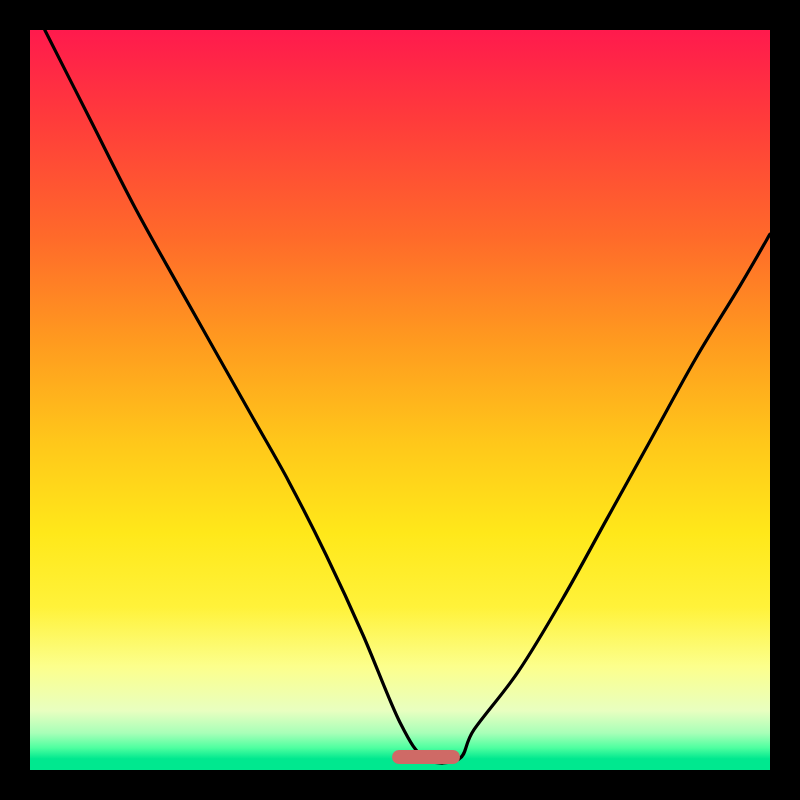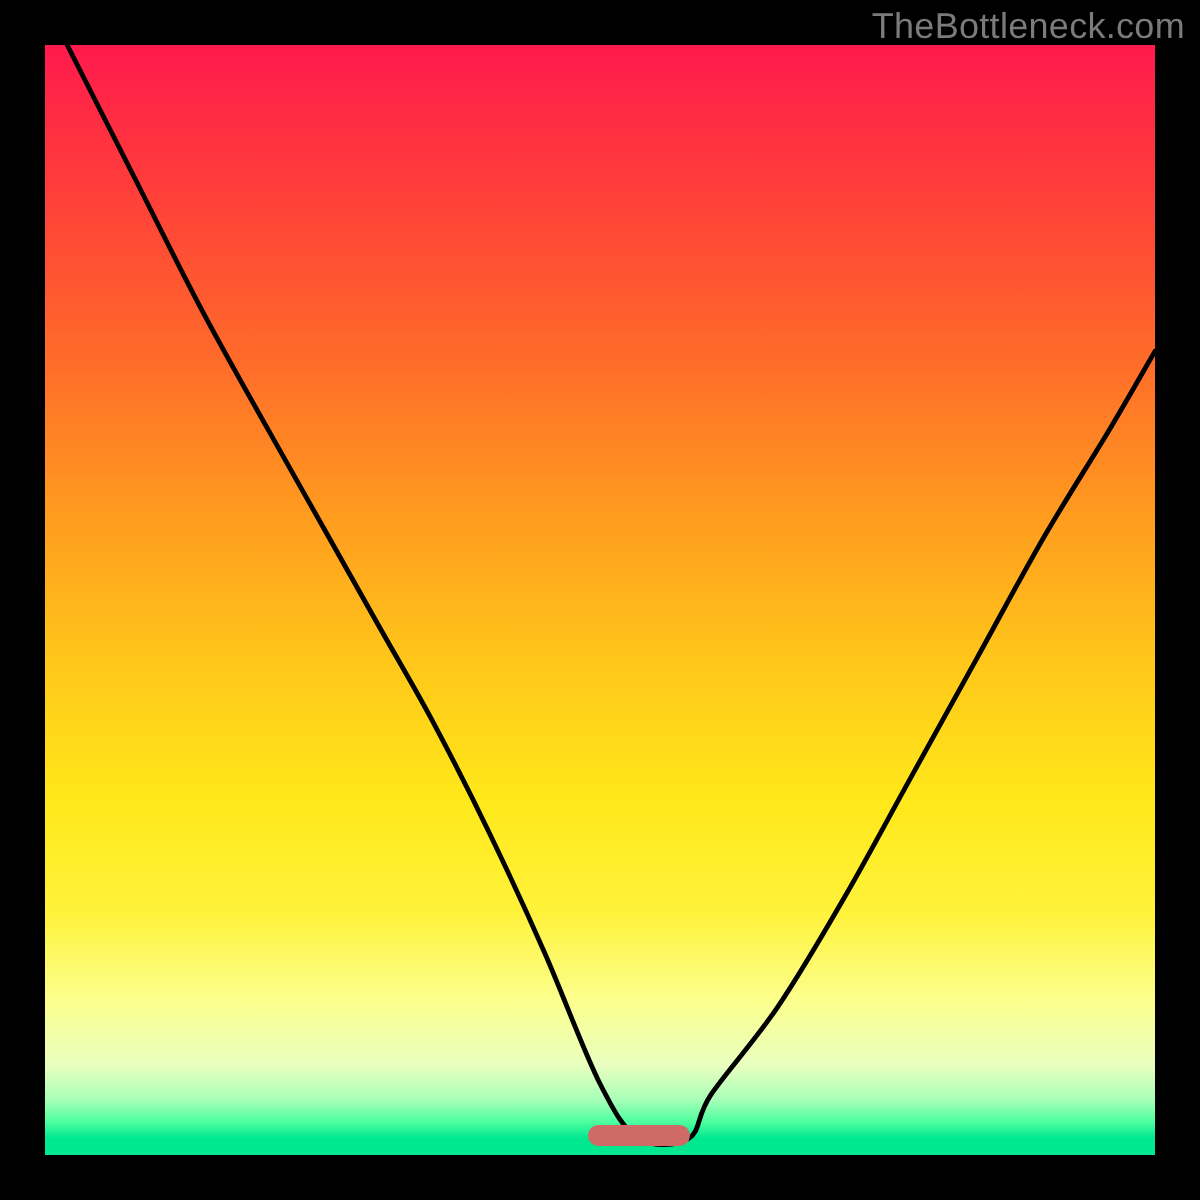--- a/index.html
+++ b/index.html
@@ -62,21 +62,20 @@
     font-size: 24px;
     font-weight: 500;
     letter-spacing: 0.2px;
     user-select: none;
   }
 </style>
 </head>
 <body>
 
 <div class="frame">
-  <div class="watermark">TheBottleneck.com</div>
 
   <div class="plot-area">
     <svg class="curve-svg" viewBox="0 0 740 740" preserveAspectRatio="none">
       <path d="M 14.8 0.0 C 22.2 14.6, 44.4 58.3, 59.2 87.5 C 74.0 116.6, 88.8 147.0, 103.6 174.9 C 118.4 202.9, 134.4 230.8, 148.0 255.1 C 161.6 279.4, 172.7 298.8, 185.0 320.7 C 197.3 342.6, 209.7 364.4, 222.0 386.3 C 234.3 408.2, 246.7 428.8, 259.0 451.9 C 271.3 475.0, 283.7 499.3, 296.0 524.8 C 308.3 550.3, 320.7 577.0, 333.0 605.0 C 345.3 632.9, 359.5 671.8, 370.0 692.5 C 380.5 713.1, 386.0 722.8, 395.9 728.9 C 405.8 735.0, 421.2 733.8, 429.2 728.9 C 437.2 724.0, 434.1 714.3, 444.0 699.7 C 453.9 685.2, 473.6 663.3, 488.4 641.4 C 503.2 619.6, 518.0 594.1, 532.8 568.5 C 547.6 543.0, 562.4 515.1, 577.2 488.4 C 592.0 461.6, 606.8 434.9, 621.6 408.2 C 636.4 381.5, 651.2 353.5, 666.0 328.0 C 680.8 302.5, 698.1 275.8, 710.4 255.1 C 722.7 234.5, 735.1 212.6, 740.0 204.1" fill="none" stroke="#000" stroke-width="3.2" stroke-linecap="round" stroke-linejoin="round"></path>
     </svg>
     <div class="marker" style="width: 68.08px; left: 361.86px; top: 719.68px; height: 14px;"></div>
   </div>
 </div>
 
 </body></html>

